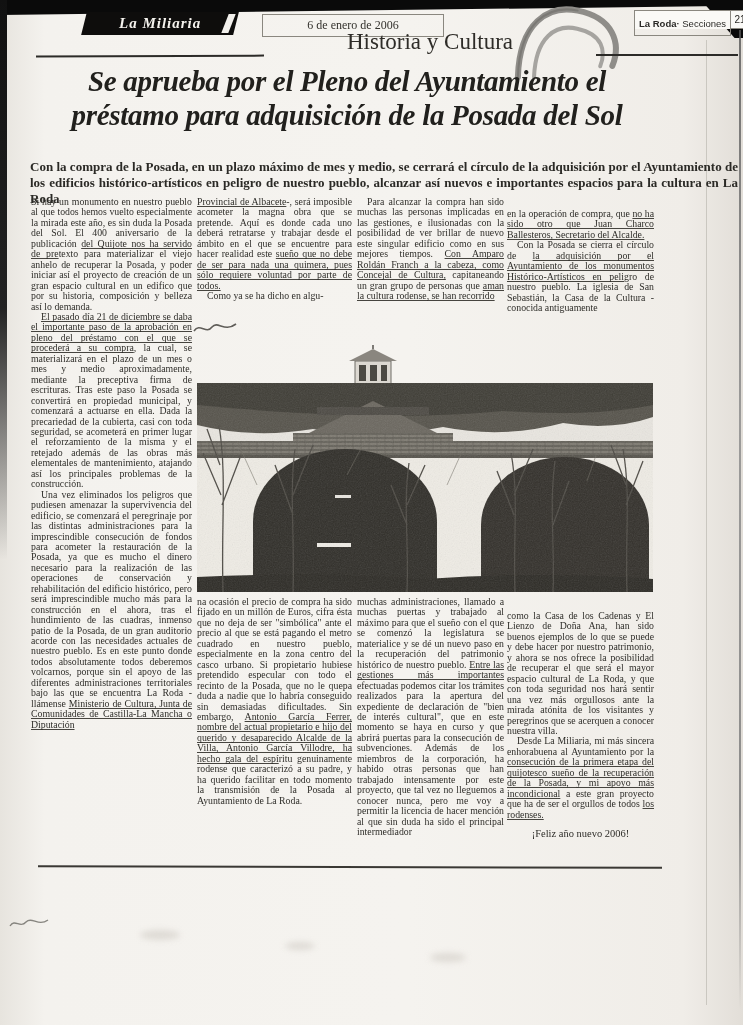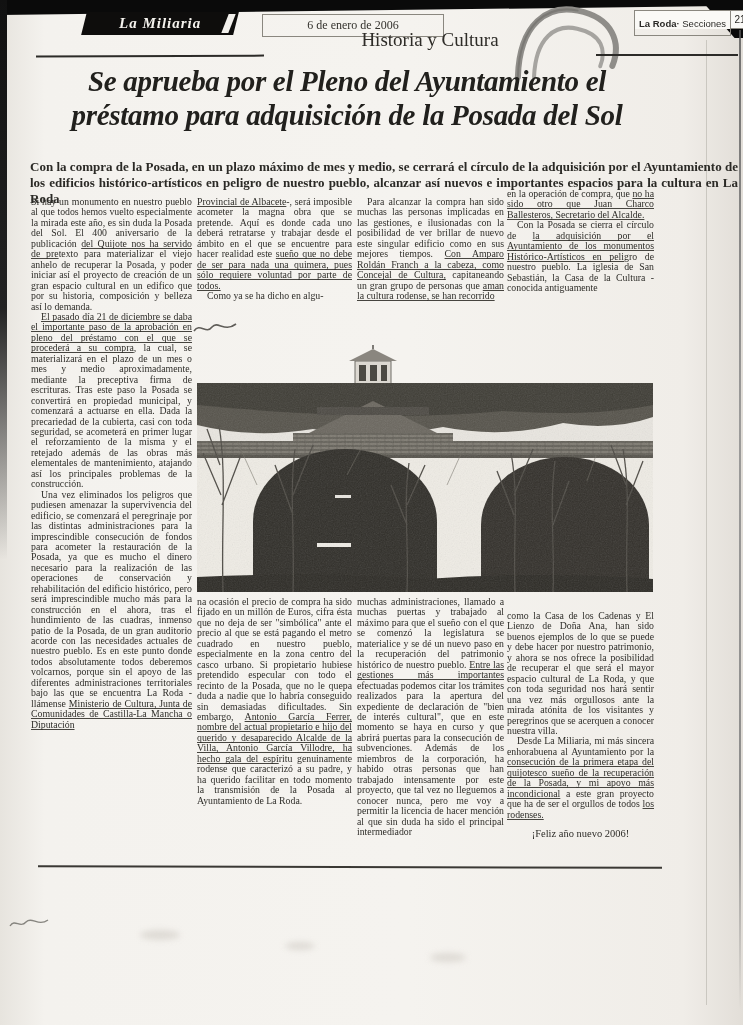--- a/index.html
+++ b/index.html
@@ -24,42 +24,42 @@
   .logo span{transform:skewX(14deg);font-style:italic;font-weight:bold;color:#f5f3ee;font-size:15px;letter-spacing:1px;}
   .datebox{position:absolute;left:238px;top:14px;width:180px;height:21px;border:1px solid #8a877f;
            display:flex;align-items:center;justify-content:center;font-size:12px;color:#33312c;margin-left:24px;}
   .secbox{position:absolute;left:634px;top:10px;height:19px;display:flex;align-items:stretch;
           font-family:"Liberation Sans","DejaVu Sans",sans-serif;font-size:9.5px;background:#faf9f6;}
   .secbox .lbl{border:1px solid #8a877f;display:flex;align-items:center;padding:12px 4px;white-space:nowrap;}
   .secbox .num{border:1px solid #8a877f;border-left:none;display:flex;align-items:center;justify-content:center;width:18px;font-size:10px;}
   .b{font-weight:bold;}
   .paperclip{position:absolute;left:505px;top:0px;}
   
-  .sect-title{position:absolute;left:240px;top:29px;width:380px;text-align:center;font-size:19px;color:#2e2c28;}
+  .sect-title{position:absolute;left:240px;top:29px;width:380px;text-align:center;font-size:23px;color:#2e2c28;}
   .sect-author{position:absolute;left:240px;top:48px;width:380px;text-align:center;font-size:13px;font-weight:bold;font-style:italic;}
   .rule{position:absolute;height:2px;background:#2c2b28;}
   .rule-l{left:36px;top:55px;width:228px;transform:rotate(-.2deg);}
   .rule-r{left:596px;top:54px;width:142px;}
   .rule-bottom{left:38px;top:866px;width:624px;transform:rotate(.15deg);background:#3a3834;}
   
   .headline{position:absolute;left:-10px;top:64px;width:714px;text-align:center;
             font-weight:bold;font-style:italic;font-size:29px;line-height:34px;letter-spacing:-.3px;color:#21201d;}
   
   .lede{position:absolute;left:30px;top:146px;width:708px;font-weight:bold;font-size:13px;line-height:16.2px;
         text-align:justify;color:#2b2a26;}
   
   .col{position:absolute;font-size:9.8px;line-height:10.45px;text-align:justify;color:#2e2d29;}
   .col p{margin:0;}
   .col p.ind{text-indent:10px;}
   .pen{text-decoration:underline;text-decoration-thickness:1.4px;text-underline-offset:1px;
        text-decoration-color:#46443f;text-decoration-skip-ink:none;}
   .c1{left:31px;top:197px;width:161px;}
   .c2t{left:197px;top:197px;width:155px;}
   .c3t{left:357px;top:197px;width:147px;}
-  .c4t{left:507px;top:189px;width:147px;}
+  .c4t{left:507px;top:209px;width:147px;}
   .c2b{left:197px;top:597px;width:155px;}
   .c3b{left:357px;top:597px;width:147px;}
   .c4b{left:507px;top:597px;width:147px;margin-top:14px;}
   .feliz{text-align:center;text-indent:0;margin-top:9px !important;font-size:10.5px;}
   .photo{position:absolute;left:197px;top:345px;}
   .scribble{position:absolute;}
 </style>
 </head>
 <body>
 

